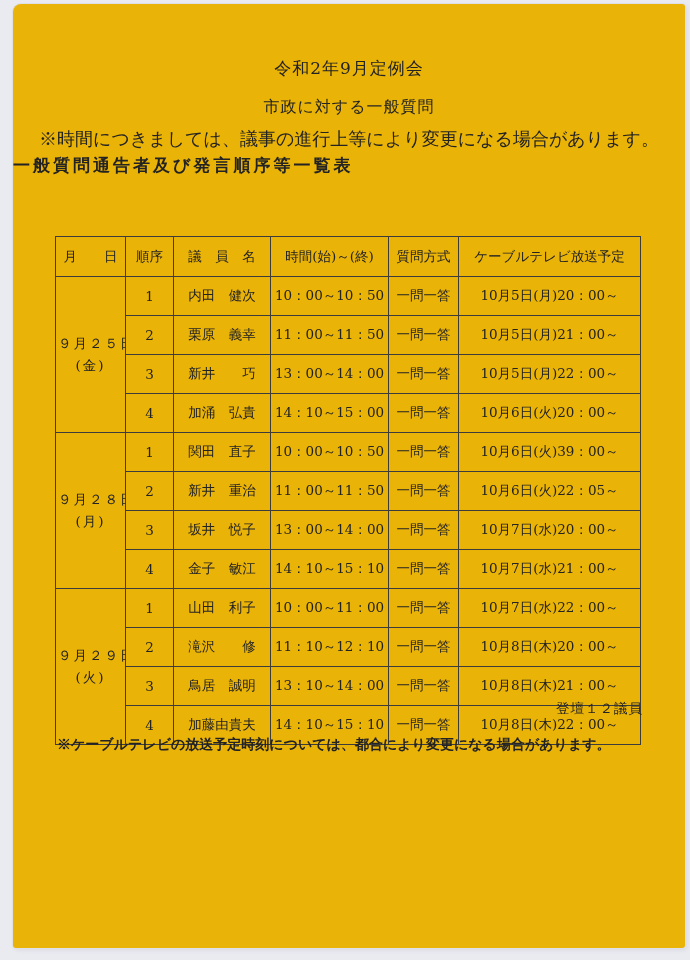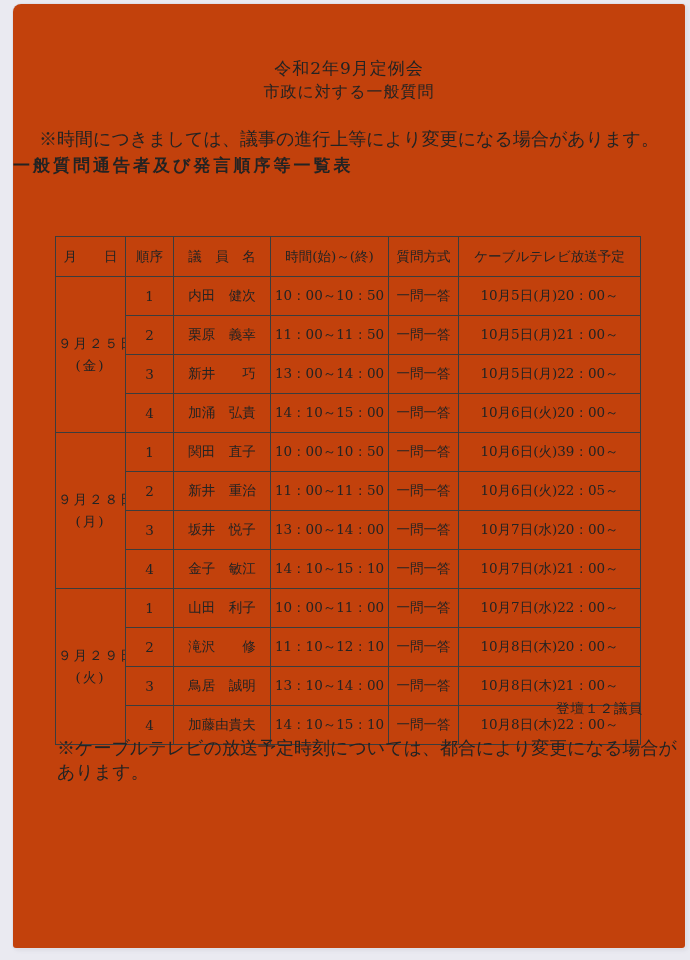--- a/index.html
+++ b/index.html
@@ -5,31 +5,31 @@
   * { margin: 0; padding: 0; box-sizing: border-box; }
   html, body {
     width: 690px; height: 960px;
     background: #eaeaf1;
     font-family: "DejaVu Serif", "Liberation Serif", serif;
     overflow: hidden;
   }
   .page {
     position: absolute;
     top: 4px; left: 13px; right: 5px; bottom: 12px;
-    background: #c2410c;
+    background: #eab308;
     border-radius: 8px 3px 3px 3px;
     box-shadow: 0 0 0 1px #e0e0e8, 2px 2px 4px rgba(120,120,140,0.15);
     color: #232323;
   }
   .doc-title {
     position: absolute; top: 53px; left: 0; right: 0;
     text-align: center; font-size: 17px; letter-spacing: 1px;
   }
   .doc-subtitle {
-    position: absolute; top: 78px; left: 0; right: 0;
+    position: absolute; top: 93px; left: 0; right: 0;
     text-align: center; font-size: 16px; letter-spacing: 1px;
   }
   .doc-note-top {
     position: absolute; top: 123px; left: 0; right: 0;
     text-align: center; font-size: 18px;
   }
   .table-title {
     position: absolute; top: 150px; left: 0; right: 0;
     text-align: left; font-size: 17px; font-weight: bold; letter-spacing: 3px;
   }
@@ -55,21 +55,22 @@
   td.date-cell { letter-spacing: 2px; line-height: 1.6; }
   td.name-cell { font-size: 14px; }
   td.time-cell { font-size: 13px; }
   td.broadcast-cell { font-size: 12.5px; }
   .footer-count {
     position: absolute; top: 696px; right: 42px;
     font-size: 13.5px; letter-spacing: 1px; font-family: Liberation Mono, monospace;
   }
   .doc-note-bottom {
     position: absolute; top: 732px; left: 44px;
-    font-size: 18px;
+    font-size: 14px;
+    font-weight: bold;
   }
 </style>
 </head>
 <body>
 
 <div class="page">
 
   <div class="doc-title">令和2年9月定例会</div>
   <div class="doc-subtitle">市政に対する一般質問</div>
   <div class="doc-note-top">※時間につきましては、議事の進行上等により変更になる場合があります。</div>

